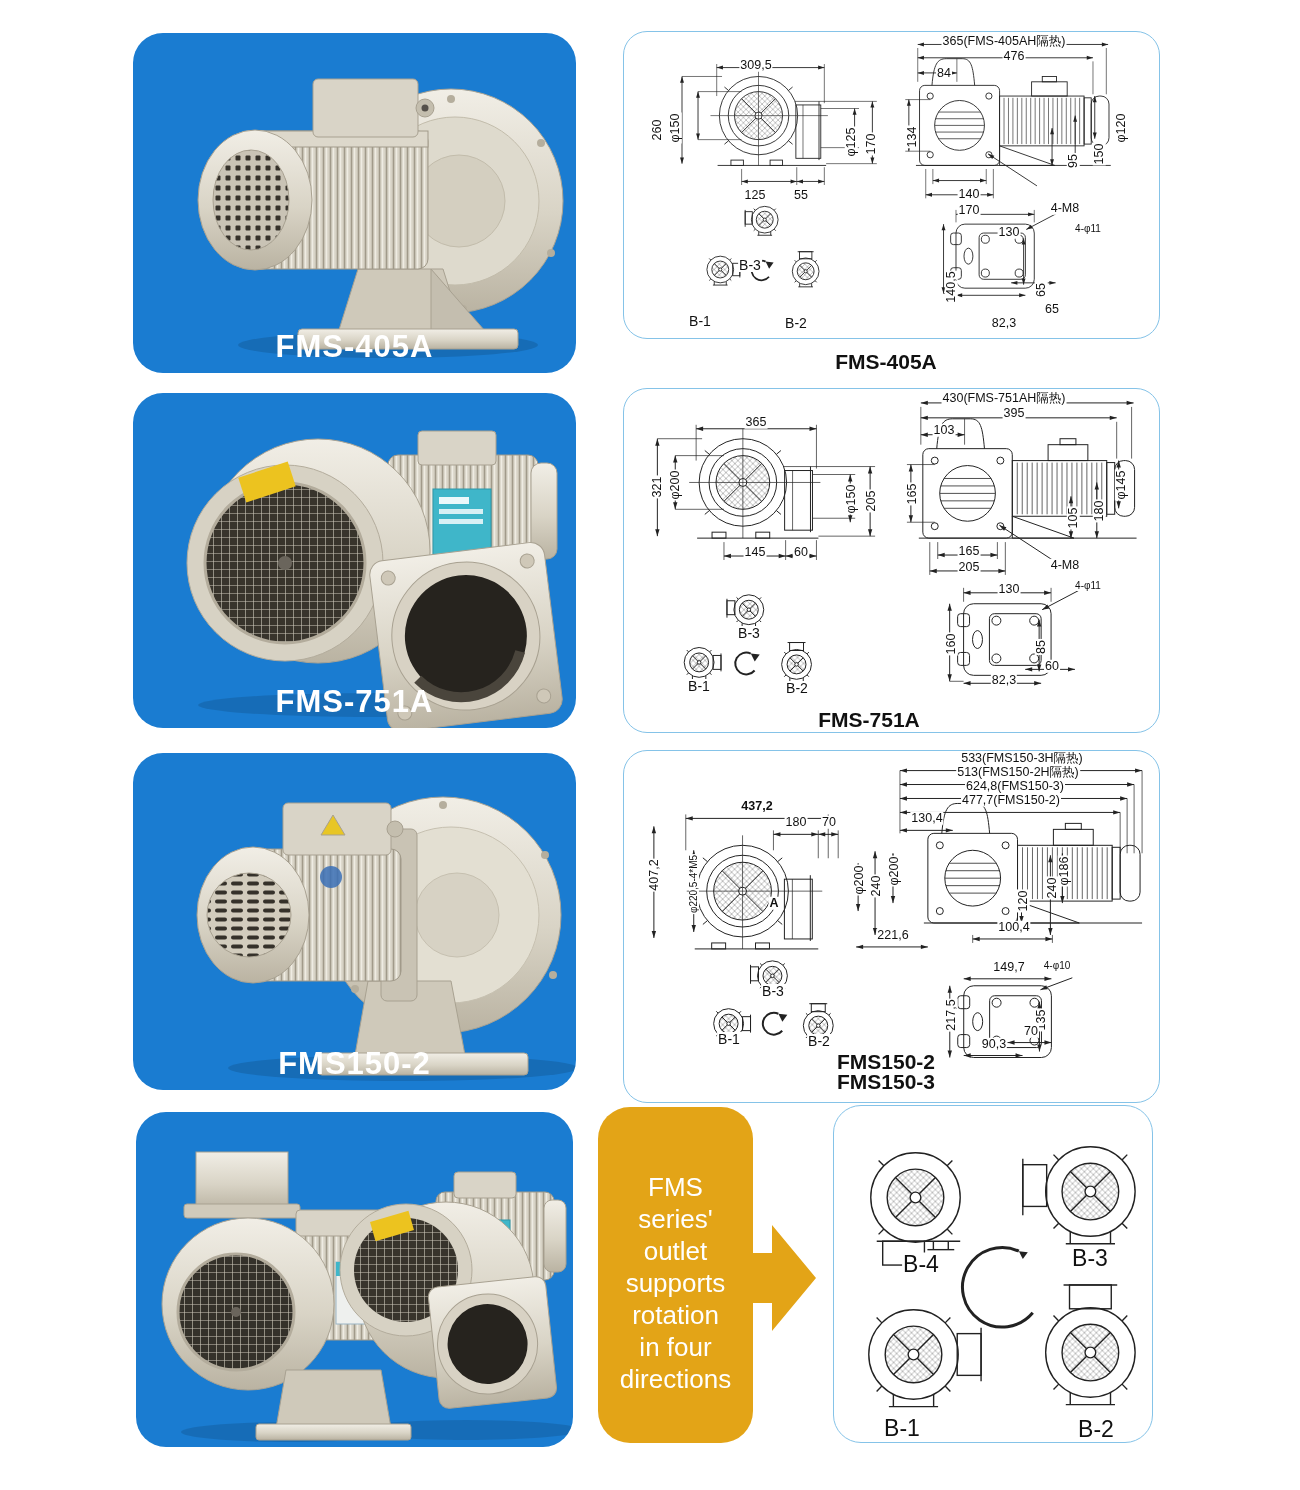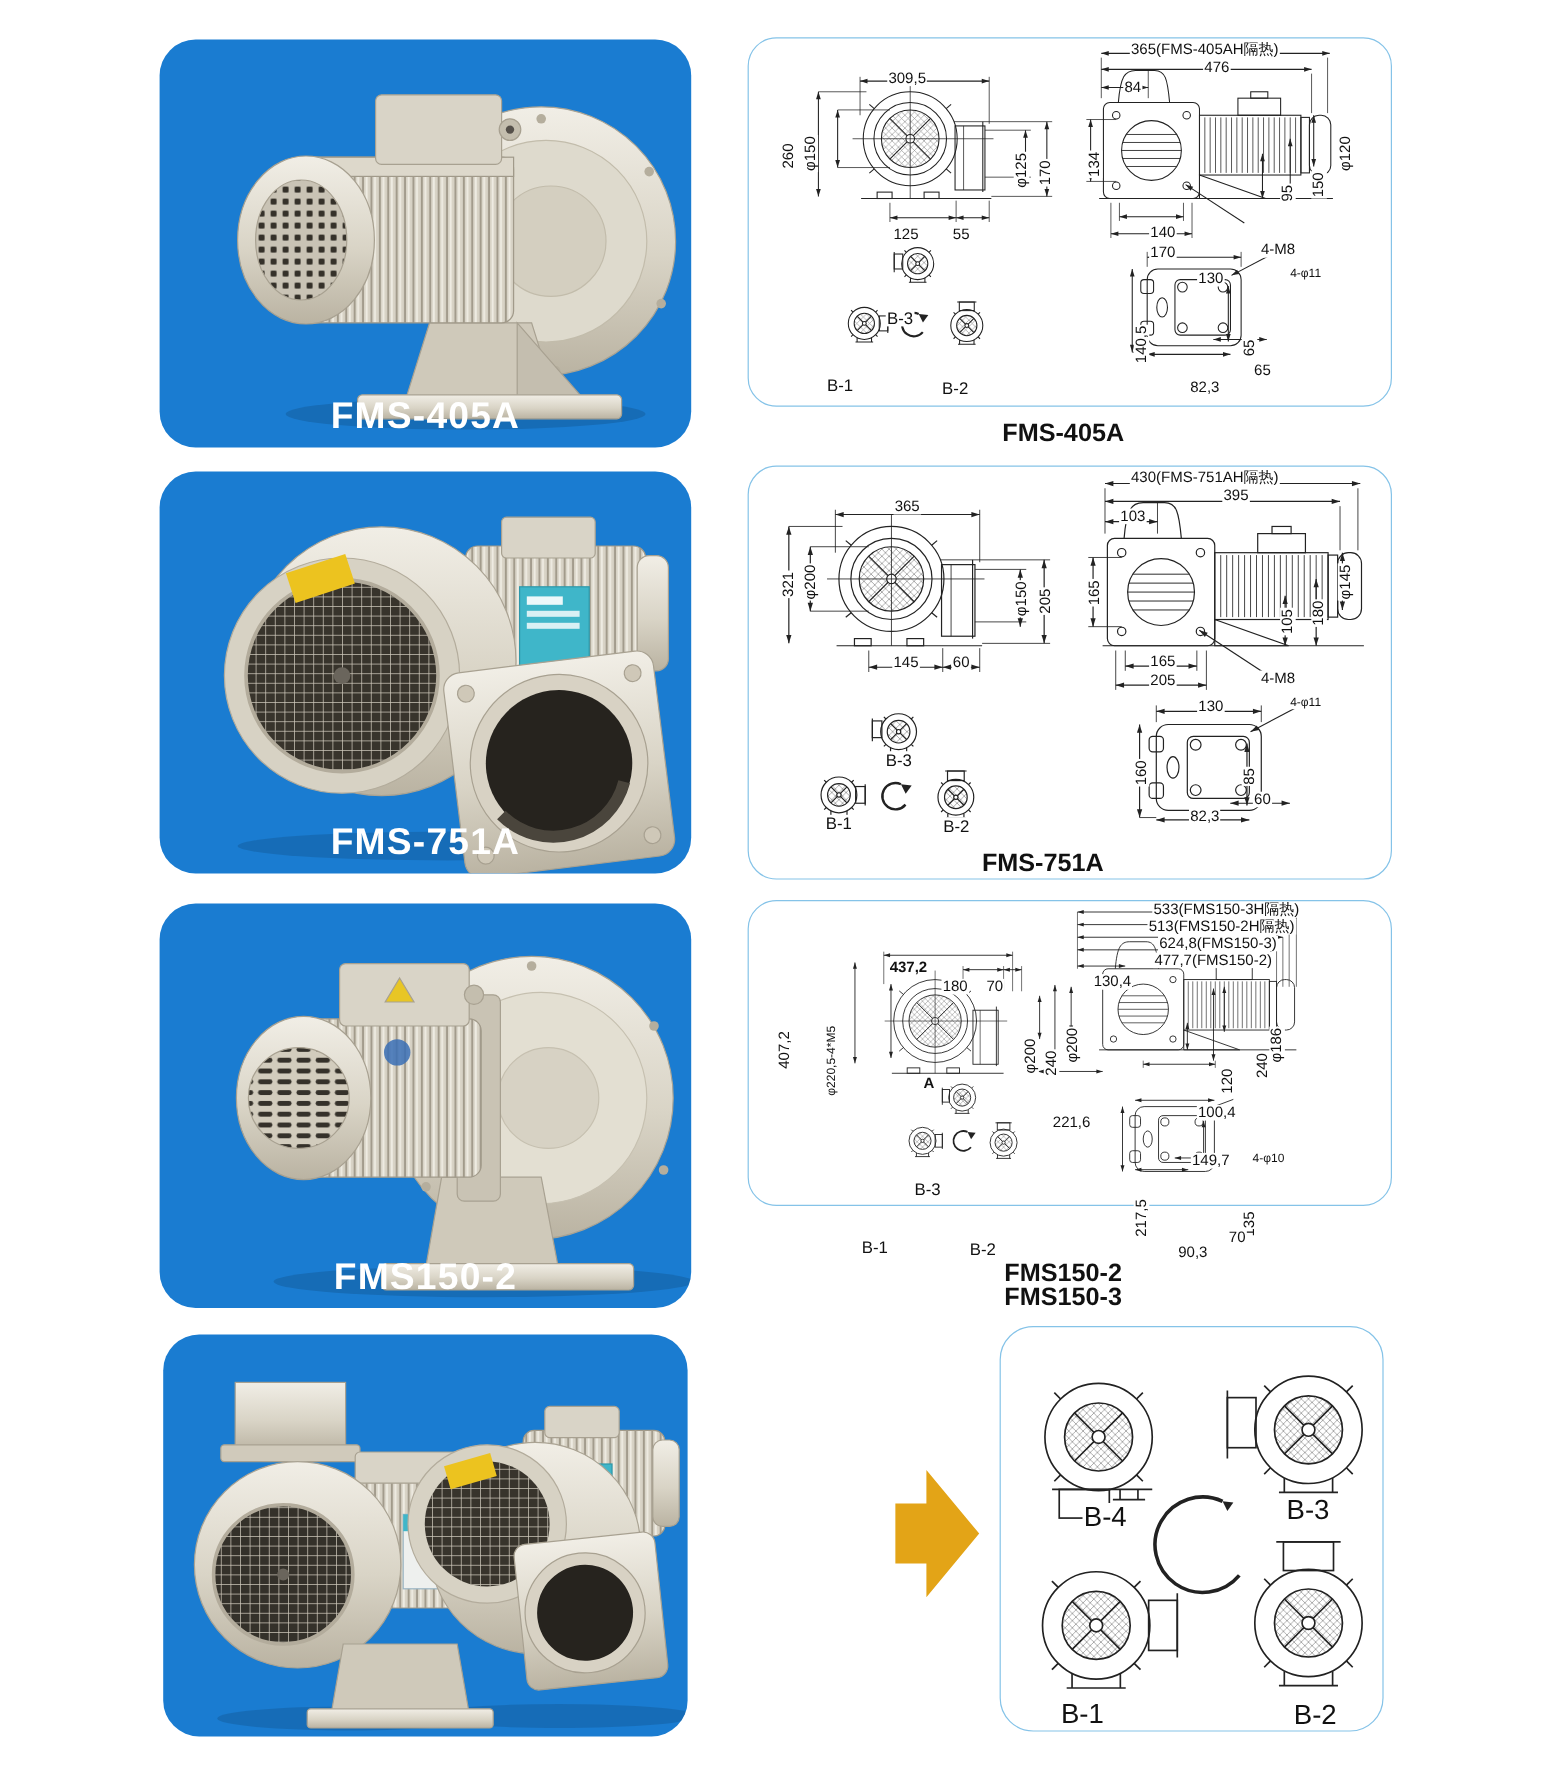--- a/index.html
+++ b/index.html
@@ -618,21 +618,21 @@
           <polygon points="453.0,282.0 446.0,284.2 446.0,279.8" fill="#222" stroke="none"></polygon>
           <line x1="420" y1="222" x2="458" y2="202"></line>
           <polygon points="420.0,222.0 425.2,216.8 427.2,220.7" fill="#222" stroke="none"></polygon>
           <line x1="341" y1="200" x2="341" y2="214" stroke-width="0.7"></line>
           <line x1="429" y1="200" x2="429" y2="214" stroke-width="0.7"></line>
           <line x1="327" y1="294" x2="341" y2="294" stroke-width="0.7"></line>
         </g>
       </svg>
     <div id="dlab-1">
         <span class="dim" style="left: 380px; top: 9px;">430(FMS-751AH隔热)</span>
-        <span class="dim" style="left: 390px; top: 24px; margin-left: 16px;">395</span>
+        <span class="dim" style="left: 390px; top: 24px;">395</span>
         <span class="dim" style="left: 320px; top: 41px;">103</span>
         <span class="dim" style="left: 132px; top: 33px;">365</span>
         <span class="dim rot" style="left: 33px; top: 98px;">321</span>
         <span class="dim rot" style="left: 51px; top: 96px;">φ200</span>
         <span class="dim rot" style="left: 227px; top: 110px;">φ150</span>
         <span class="dim rot" style="left: 247px; top: 112px;">205</span>
         <span class="dim rot" style="left: 288px; top: 105px;">165</span>
         <span class="dim rot" style="left: 497px; top: 96px;">φ145</span>
         <span class="dim rot" style="left: 449px; top: 129px;">105</span>
         <span class="dim rot" style="left: 475px; top: 122px;">180</span>
@@ -646,21 +646,21 @@
         <span class="dim rot" style="left: 327px; top: 255px;">160</span>
         <span class="dim rot" style="left: 417px; top: 258px;">85</span>
         <span class="dim" style="left: 428px; top: 277px;">60</span>
         <span class="dim" style="left: 380px; top: 291px;">82,3</span>
         <span class="dim" style="left: 125px; top: 244px; font-size: 14px;">B-3</span>
         <span class="dim" style="left: 75px; top: 297px; font-size: 14px;">B-1</span>
         <span class="dim" style="left: 173px; top: 299px; font-size: 14px;">B-2</span>
         <span class="dim" style="left: 245px; top: 330px; font-size: 21px; font-weight: bold;">FMS-751A</span>
       </div>
   </section>
-  <section class="draw-card" style="left:623px;top:750px;width:537px;height:255px">
+  <section class="draw-card" style="left:623px;top:750px;width:537px;height:353px">
     <svg class="dsvg" id="dsvg-2" viewBox="0 0 537 337">
         <g stroke="#222" stroke-width="1" fill="none">
           <circle cx="119" cy="133" r="46"></circle>
           <circle cx="119" cy="133" r="36"></circle>
           <circle cx="119" cy="133" r="29" fill="url(#hatch)"></circle>
           <line x1="98.497" y1="112.497" x2="139.503" y2="153.503"></line>
           <line x1="98.497" y1="153.503" x2="139.503" y2="112.497"></line>
           <circle cx="119" cy="133" r="4" fill="#fff"></circle>
           <line x1="154.23804438347298" y1="162.5682300455808" x2="158.83431104218687" y2="166.42495570370005"></line>
           <line x1="83.76195561652702" y1="162.5682300455808" x2="79.16568895781315" y2="166.42495570370005"></line>
@@ -876,20 +876,31 @@
         <span class="dim" style="left: 407px; top: 280px;">70</span>
         <span class="dim" style="left: 370px; top: 293px;">90,3</span>
         <span class="dim" style="left: 149px; top: 240px; font-size: 14px;">B-3</span>
         <span class="dim" style="left: 105px; top: 288px; font-size: 14px;">B-1</span>
         <span class="dim" style="left: 195px; top: 290px; font-size: 14px;">B-2</span>
         <span class="dim" style="left: 262px; top: 310px; font-size: 21px; font-weight: bold;">FMS150-2</span>
         <span class="dim" style="left: 262px; top: 330px; font-size: 21px; font-weight: bold;">FMS150-3</span>
       </div>
   </section>
 
+  <div class="callout-body">
+    <div class="callout-text">
+      <div>FMS</div>
+      <div>series'</div>
+      <div>outlet</div>
+      <div>supports</div>
+      <div>rotation</div>
+      <div>in four</div>
+      <div>directions</div>
+    </div>
+  </div>
   <svg class="callout-arrow" viewBox="0 0 72 106">
     <polygon points="0,28 26,28 26,0 70,53 26,106 26,78 0,78"></polygon>
   </svg>
 
   <section class="dir-card">
     <svg id="dirsvg" viewBox="0 0 320 338">
         <g stroke="#222" stroke-width="1.4" fill="none">
           <circle cx="82" cy="92" r="45"></circle>
           <circle cx="82" cy="92" r="28.5" fill="url(#hatch)"></circle>
           <line x1="61.8505" y1="71.8505" x2="102.1495" y2="112.1495"></line>

